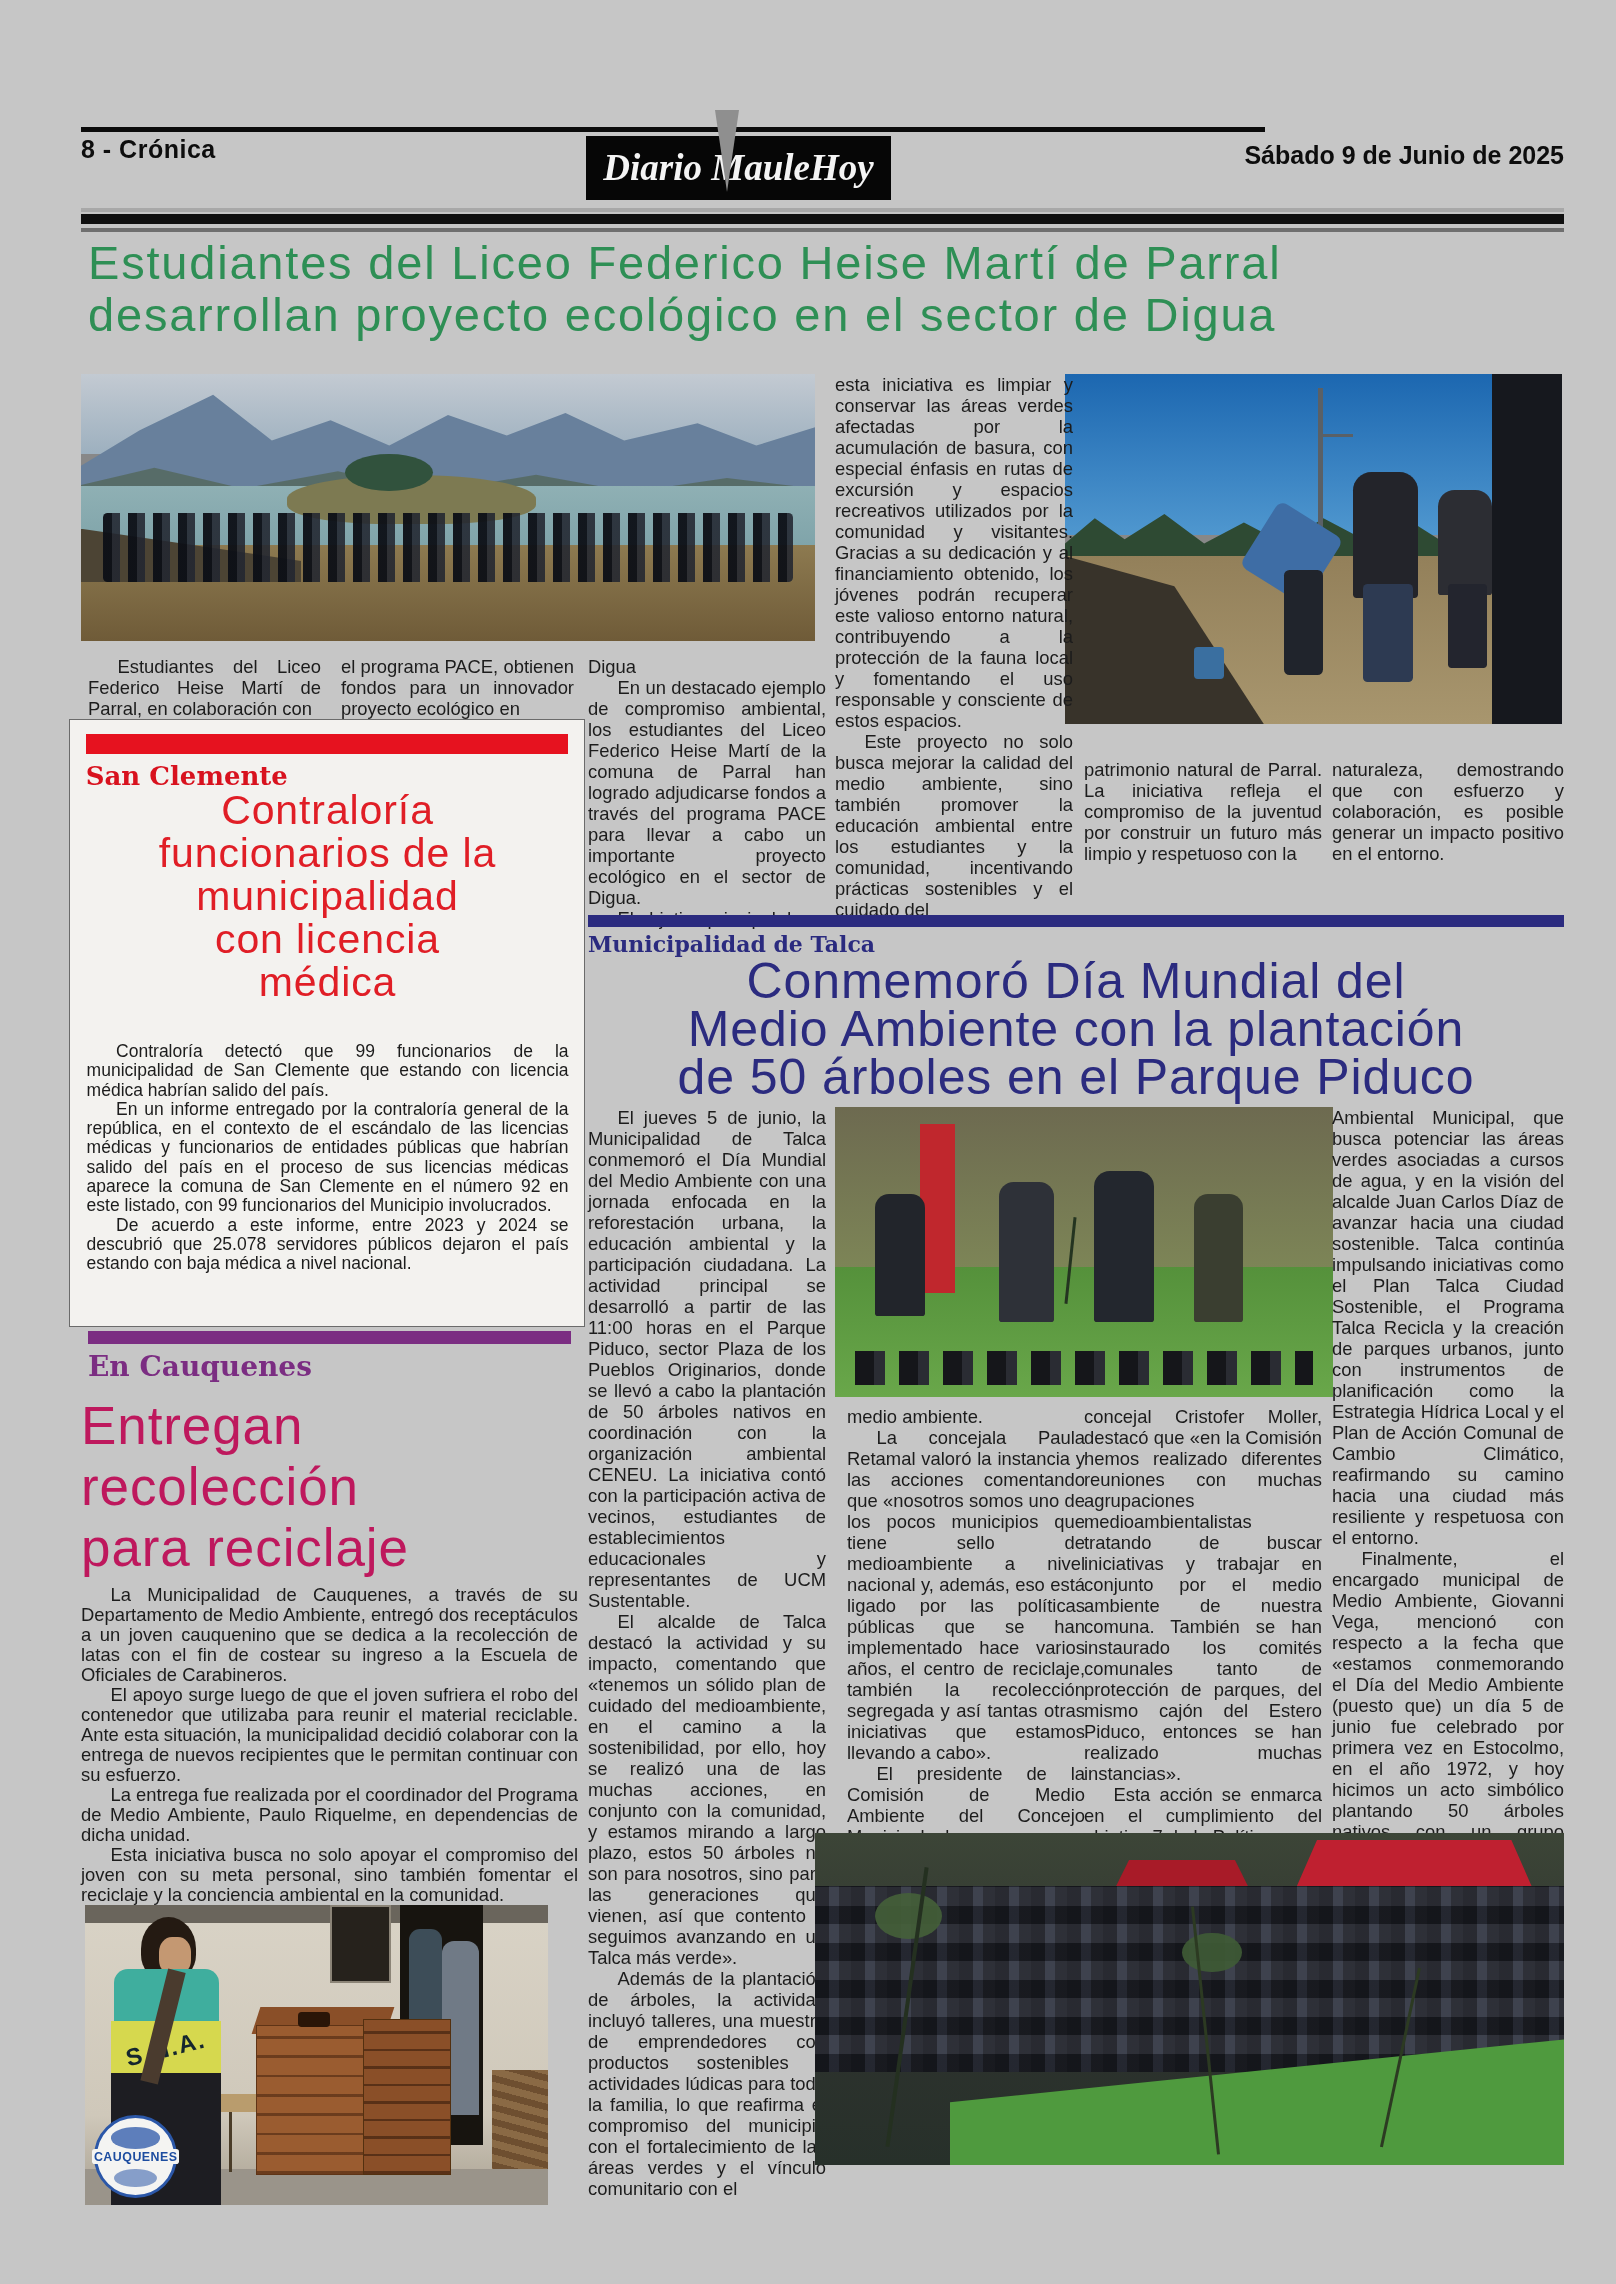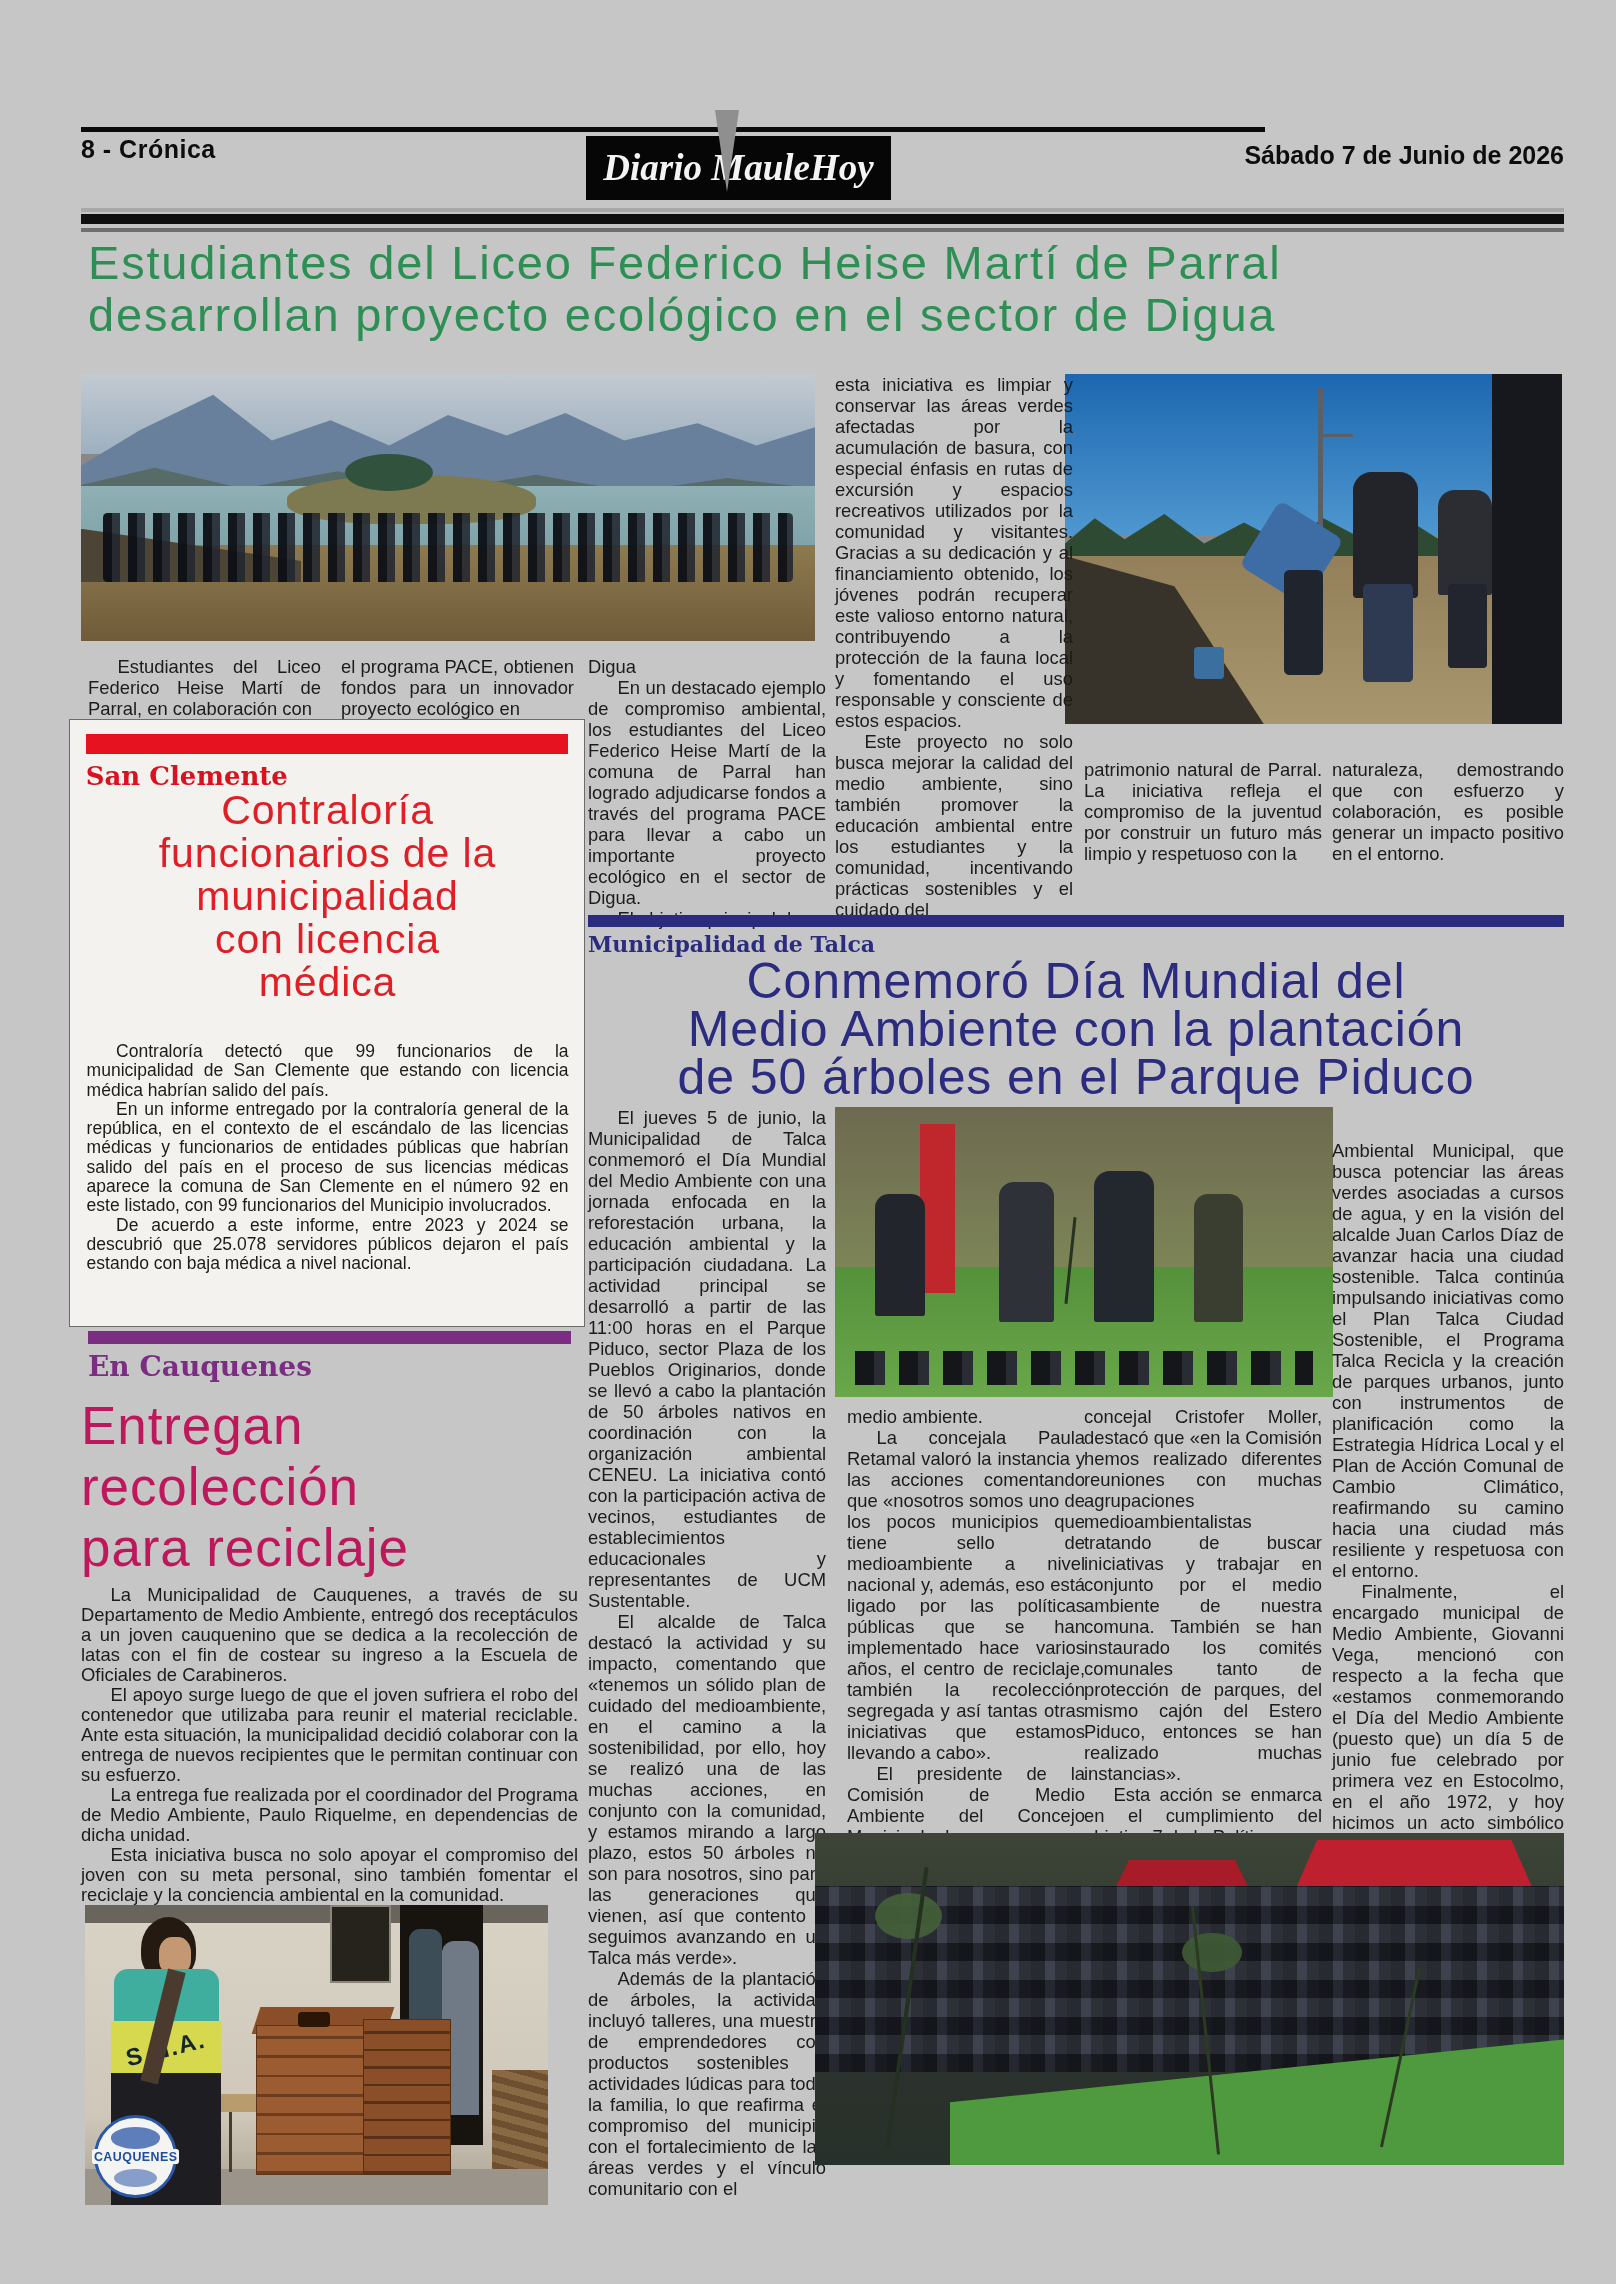--- a/index.html
+++ b/index.html
@@ -42,21 +42,21 @@
   .cq-kicker{left:88px;top:1350px;font-family:"DejaVu Serif","Liberation Serif",serif;font-weight:bold;font-size:28px;color:#7b2d82;}
   .cq-headline{left:81px;top:1395px;width:496px;text-align:left;font-size:53px;line-height:61px;font-weight:400;color:#be185d;letter-spacing:0.9px;}
   .cq-body{left:81px;top:1585px;width:497px;}
   
   .tl-bar{left:588px;top:915px;width:976px;height:12px;background:#2b2b7f;}
   .tl-kicker{left:588px;top:931px;font-family:"DejaVu Serif","Liberation Serif",serif;font-weight:bold;font-size:22px;color:#2b2b7f;}
   .tl-headline{left:588px;top:957px;width:976px;text-align:center;font-size:50px;line-height:48px;font-weight:400;color:#2b2b7f;letter-spacing:0.9px;}
   .tcol1{left:588px;top:1107px;width:238px;}
   .tcol2{left:835px;top:1406px;width:238px;margin-left:12px;}
   .tcol3{left:1084px;top:1406px;width:238px;}
-  .tcol4{left:1332px;top:1107px;width:232px;margin-top:33px;}
+  .tcol4{left:1332px;top:1107px;width:232px;}
   
   .photo{overflow:hidden;background:#888;}
   .ph-el{position:absolute;}
   
   .photo1{left:81px;top:374px;width:734px;height:267px;}
   .p1-sky{left:0;top:0;right:0;height:30%;background:linear-gradient(#c3cad2,#9db0bf);}
   .p1-mountains{left:0;top:4%;right:0;height:38%;background:#68809c;clip-path:polygon(0 80%,8% 45%,18% 10%,26% 55%,34% 35%,42% 60%,50% 30%,58% 50%,66% 28%,74% 55%,84% 38%,92% 60%,100% 42%,100% 100%,0 100%);}
   .p1-hills{left:0;top:26%;right:0;height:26%;background:#55695f;clip-path:polygon(0 60%,10% 35%,22% 65%,35% 40%,48% 70%,62% 45%,75% 70%,88% 50%,100% 65%,100% 100%,0 100%);opacity:.85;}
   .p1-water{left:0;top:42%;right:0;height:26%;background:linear-gradient(#8fb0b4,#7da2a8);}
   .p1-island{left:28%;top:38%;width:34%;height:18%;background:#7d7a52;border-radius:50% 50% 40% 40%;}
@@ -138,21 +138,21 @@
 <body>
 
 <div id="page">
 
   <div class="abs rule-top"></div>
   <div class="abs section-label">8 - Crónica</div>
   <div class="abs pennant"></div>
   <div class="abs masthead-box">
     <div class="masthead-text">Diario MauleHoy</div>
   </div>
-  <div class="abs date-label">Sábado 7 de Junio de 2026</div>
+  <div class="abs date-label">Sábado 9 de Junio de 2025</div>
   <div class="abs rule-band">
     <div class="rb1"></div>
     <div class="rb2"></div>
     <div class="rb3"></div>
   </div>
 
   <div class="abs lead-headline">
     <div>Estudiantes del Liceo Federico Heise Martí de Parral</div>
     <div>desarrollan proyecto ecológico en el sector de Digua</div>
   </div>

